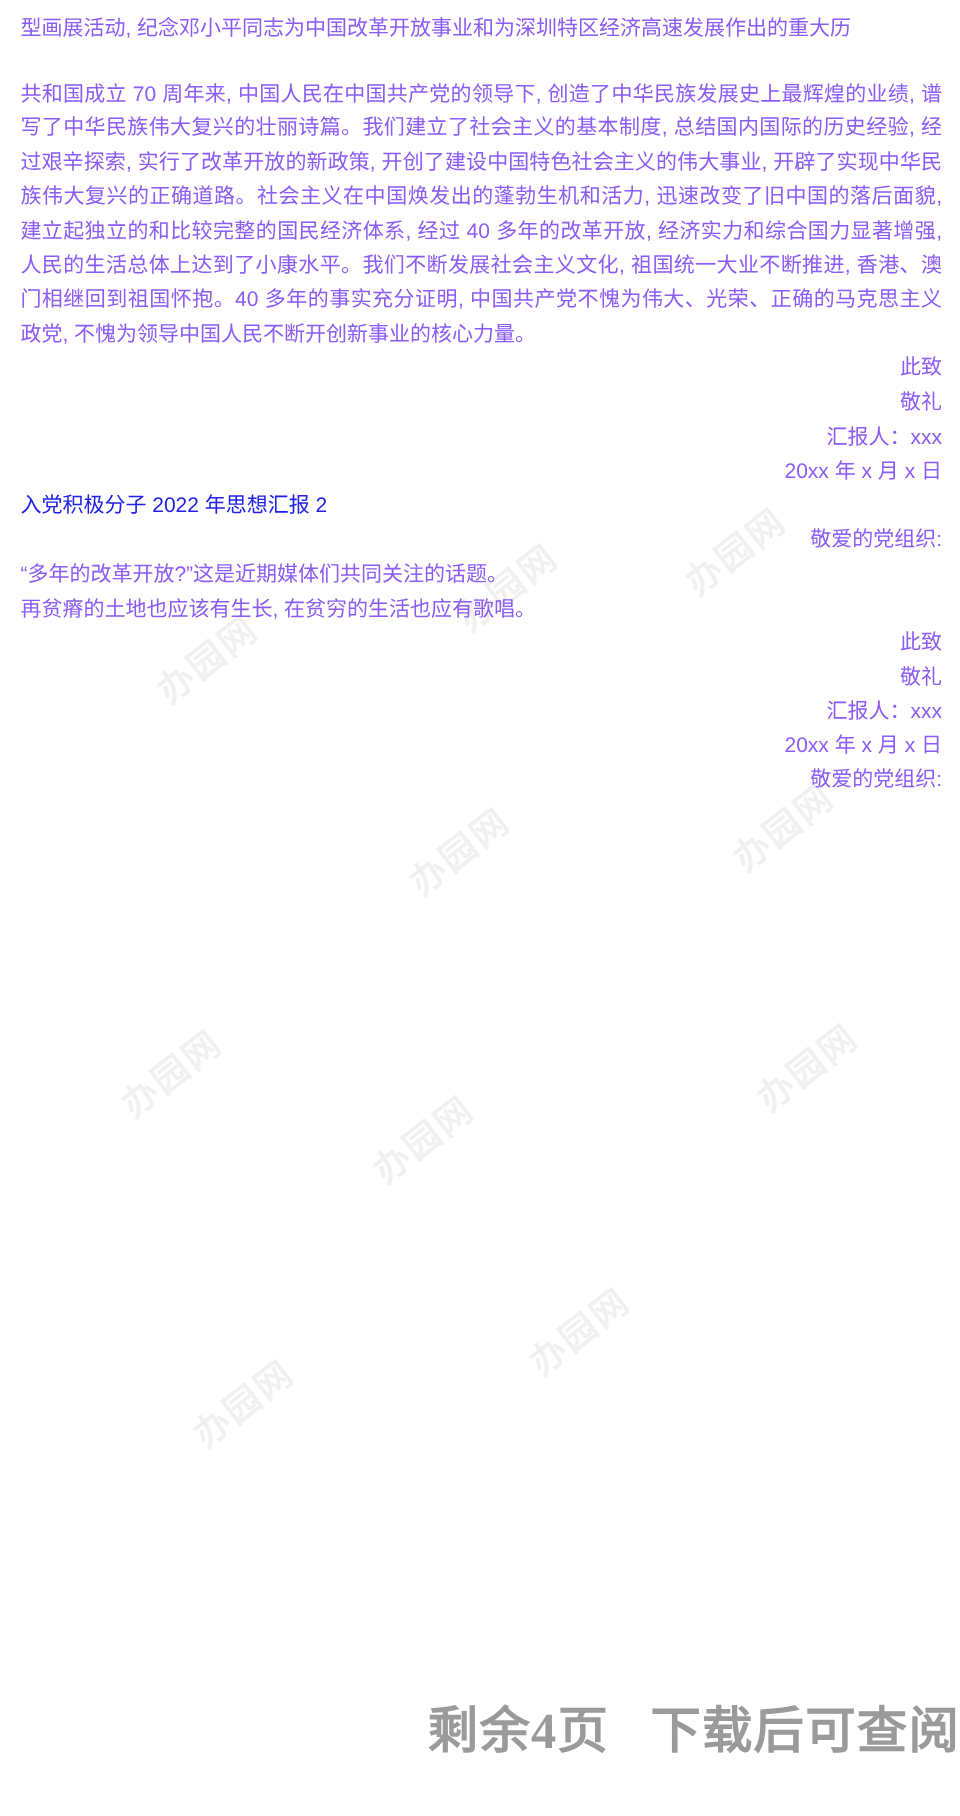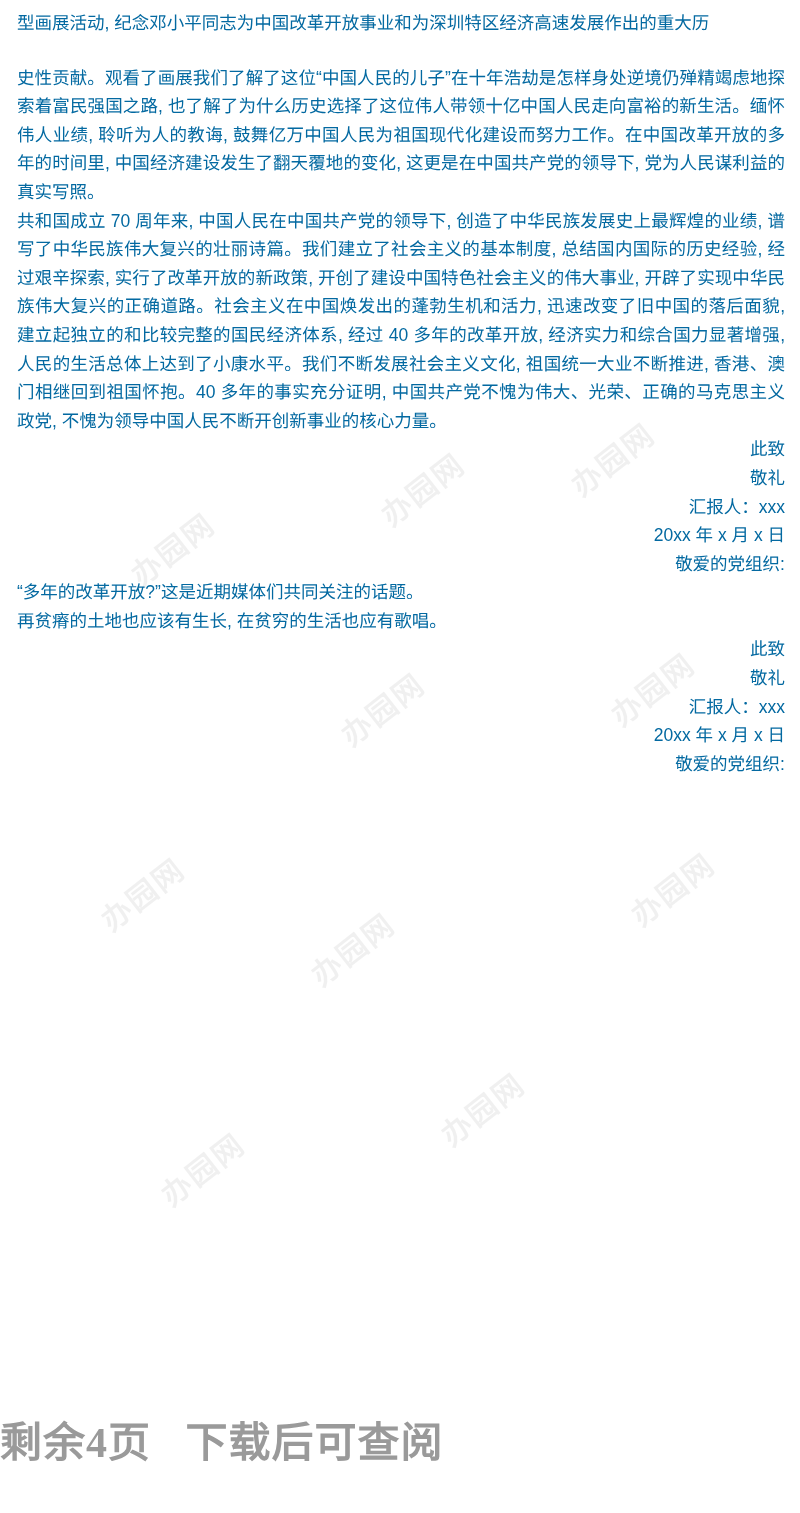--- a/index.html
+++ b/index.html
@@ -50,21 +50,21 @@
     padding: 0 15px 0 17px;
     box-sizing: border-box;
   }
 
   .line,
   .para,
   .heading,
   .sig {
     font-size: 17.5px;
     line-height: 28.6px;
-    color: #0369a1;
+    color: #8b5cf6;
     text-align: justify;
     text-justify: inter-ideograph;
     word-break: break-all;
     margin: 0;
   }
 
   .para {
     text-indent: 0;
   }
 
@@ -80,21 +80,21 @@
 
   .spacer-top { height: 9px; }
   .gap-lg { height: 26px; }
 
   
   .footer-notice {
     position: absolute;
     left: 0;
     right: 0;
     top: 1408px;
-    text-align: left;
+    text-align: right;
     z-index: 2;
     color: #9a9a9a;
     font-family: "Liberation Serif", "DejaVu Serif", serif;
     font-weight: 700;
     font-size: 42px;
     letter-spacing: 1px;
     white-space: pre;
   }
 </style>
 </head>
@@ -113,26 +113,26 @@
       <div class="wm" style="left: 620px; top: 900px;">办园网</div>
       <div class="wm" style="left: 430px; top: 1120px;">办园网</div>
       <div class="wm" style="left: 150px; top: 1180px;">办园网</div>
     </div>
 
   <div class="doc">
     <div class="spacer-top"></div>
     <div id="blocks">
         <div class="para">型画展活动, 纪念邓小平同志为中国改革开放事业和为深圳特区经济高速发展作出的重大历</div>
         <div class="gap-lg"></div>
-        <div class="para">史性贡献。观看了画展我们了解了这位“中国人民的儿子”在十年浩劫是怎样身处逆境仍殚精竭虑地探索着富民强国之路, 也了解了为什么历史选择了这位伟人带领十亿中国人民走向富裕的新生活。缅怀伟人业绩, 聆听为人的教诲, 鼓舞亿万中国人民为祖国现代化建设而努力工作。在中国改革开放的多年的时间里, 中国经济建设发生了翻天覆地的变化, 这更是在中国共产党的领导下, 党为人民谋利益的真实写照。</div>
         <div class="para">共和国成立 70 周年来, 中国人民在中国共产党的领导下, 创造了中华民族发展史上最辉煌的业绩, 谱写了中华民族伟大复兴的壮丽诗篇。我们建立了社会主义的基本制度, 总结国内国际的历史经验, 经过艰辛探索, 实行了改革开放的新政策, 开创了建设中国特色社会主义的伟大事业, 开辟了实现中华民族伟大复兴的正确道路。社会主义在中国焕发出的蓬勃生机和活力, 迅速改变了旧中国的落后面貌, 建立起独立的和比较完整的国民经济体系, 经过 40 多年的改革开放, 经济实力和综合国力显著增强, 人民的生活总体上达到了小康水平。我们不断发展社会主义文化, 祖国统一大业不断推进, 香港、澳门相继回到祖国怀抱。40 多年的事实充分证明, 中国共产党不愧为伟大、光荣、正确的马克思主义政党, 不愧为领导中国人民不断开创新事业的核心力量。</div>
         <div class="line">此致</div>
         <div class="line">敬礼</div>
         <div class="line">汇报人：xxx</div>
         <div class="line">20xx 年 x 月 x 日</div>
+        <div class="heading">入党积极分子 2022 年思想汇报 2</div>
         <div class="line">敬爱的党组织:</div>
         <div class="para">“多年的改革开放?”这是近期媒体们共同关注的话题。</div>
         <div class="para">再贫瘠的土地也应该有生长, 在贫穷的生活也应有歌唱。</div>
         <div class="line">此致</div>
         <div class="line">敬礼</div>
         <div class="line">汇报人：xxx</div>
         <div class="line">20xx 年 x 月 x 日</div>
         <div class="line">敬爱的党组织:</div>
       </div>
   </div>

